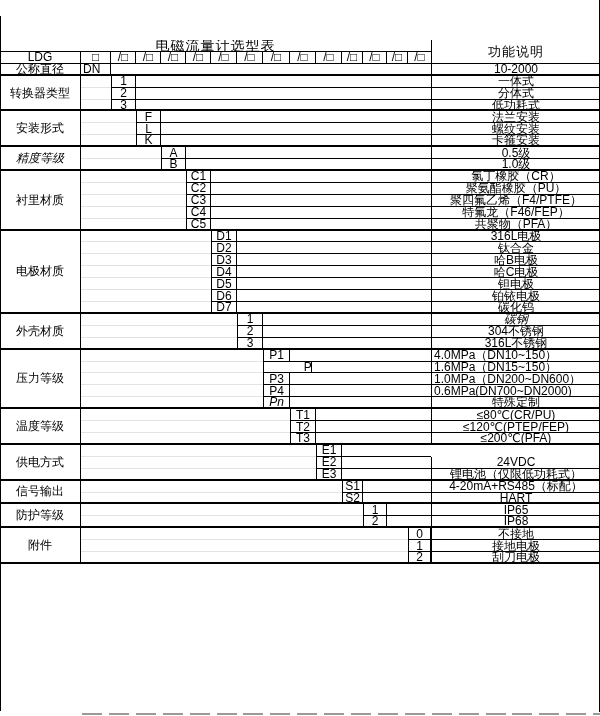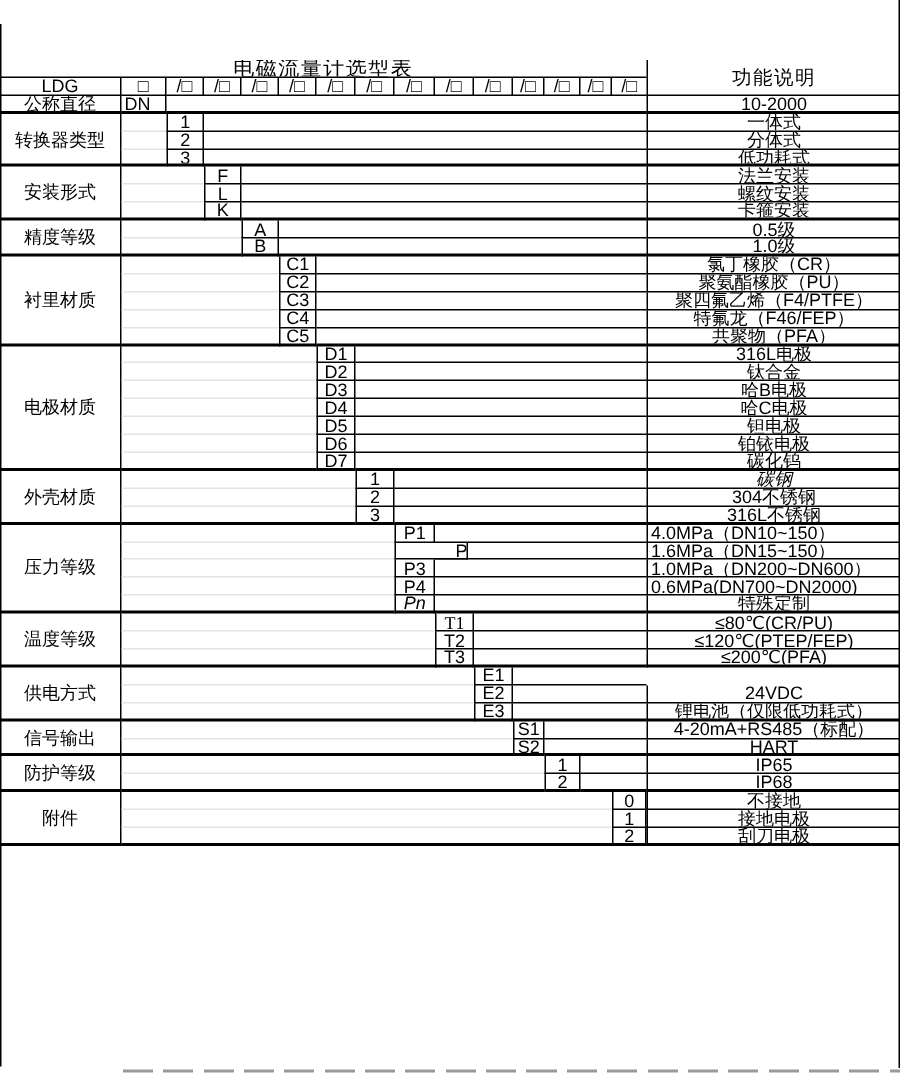--- a/index.html
+++ b/index.html
@@ -85,21 +85,21 @@
       <div class="cell rfill" style="grid-area: 7 / 5 / auto / 16;"></div>
       <div class="cell desc" style="grid-area: 7 / 16 / auto / 17;">法兰安装</div>
       <div class="cell lfill" style="grid-area: 8 / 2 / auto / 4;"></div>
       <div class="cell code" style="grid-area: 8 / 4 / auto / 5;">L</div>
       <div class="cell rfill" style="grid-area: 8 / 5 / auto / 16;"></div>
       <div class="cell desc" style="grid-area: 8 / 16 / auto / 17;">螺纹安装</div>
       <div class="cell lfill sep" style="grid-area: 9 / 2 / auto / 4;"></div>
       <div class="cell code sep" style="grid-area: 9 / 4 / auto / 5;">K</div>
       <div class="cell rfill sep" style="grid-area: 9 / 5 / auto / 16;"></div>
       <div class="cell desc sep" style="grid-area: 9 / 16 / auto / 17;">卡箍安装</div>
-      <div class="cell cat" style="grid-area: 10 / 1 / 12 / 2;">精度等级</div>
+      <div class="cell cat" style="grid-area: 10 / 1 / 12 / 2; font-style: italic;">精度等级</div>
       <div class="cell lfill" style="grid-area: 10 / 2 / auto / 5;"></div>
       <div class="cell code" style="grid-area: 10 / 5 / auto / 6;">A</div>
       <div class="cell rfill" style="grid-area: 10 / 6 / auto / 16;"></div>
       <div class="cell desc" style="grid-area: 10 / 16 / auto / 17;">0.5级</div>
       <div class="cell lfill sep" style="grid-area: 11 / 2 / auto / 5;"></div>
       <div class="cell code sep" style="grid-area: 11 / 5 / auto / 6;">B</div>
       <div class="cell rfill sep" style="grid-area: 11 / 6 / auto / 16;"></div>
       <div class="cell desc sep" style="grid-area: 11 / 16 / auto / 17;">1.0级</div>
       <div class="cell cat" style="grid-area: 12 / 1 / 17 / 2;">衬里材质</div>
       <div class="cell lfill" style="grid-area: 12 / 2 / auto / 6;"></div>
@@ -180,21 +180,21 @@
       <div class="cell lfill" style="grid-area: 30 / 2 / auto / 9;"></div>
       <div class="cell code" style="grid-area: 30 / 9 / auto / 10;">P4</div>
       <div class="cell rfill" style="grid-area: 30 / 10 / auto / 16;"></div>
       <div class="cell desc left" style="grid-area: 30 / 16 / auto / 17;">0.6MPa(DN700~DN2000)</div>
       <div class="cell lfill sep" style="grid-area: 31 / 2 / auto / 9;"></div>
       <div class="cell code sep" style="grid-area: 31 / 9 / auto / 10; font-style: italic;">Pn</div>
       <div class="cell rfill sep" style="grid-area: 31 / 10 / auto / 16;"></div>
       <div class="cell desc sep" style="grid-area: 31 / 16 / auto / 17;">特殊定制</div>
       <div class="cell cat" style="grid-area: 32 / 1 / 35 / 2;">温度等级</div>
       <div class="cell lfill" style="grid-area: 32 / 2 / auto / 10;"></div>
-      <div class="cell code" style="grid-area: 32 / 10 / auto / 11; font-family: Liberation Serif, serif;">T1</div>
+      <div class="cell code" style="grid-area: 32 / 10 / auto / 11;">T1</div>
       <div class="cell rfill" style="grid-area: 32 / 11 / auto / 16;"></div>
       <div class="cell desc" style="grid-area: 32 / 16 / auto / 17;">≤80℃(CR/PU)</div>
       <div class="cell lfill" style="grid-area: 33 / 2 / auto / 10;"></div>
       <div class="cell code" style="grid-area: 33 / 10 / auto / 11;">T2</div>
       <div class="cell rfill" style="grid-area: 33 / 11 / auto / 16;"></div>
       <div class="cell desc" style="grid-area: 33 / 16 / auto / 17;">≤120℃(PTEP/FEP)</div>
       <div class="cell lfill sep" style="grid-area: 34 / 2 / auto / 10;"></div>
       <div class="cell code sep" style="grid-area: 34 / 10 / auto / 11;">T3</div>
       <div class="cell rfill sep" style="grid-area: 34 / 11 / auto / 16;"></div>
       <div class="cell desc sep" style="grid-area: 34 / 16 / auto / 17;">≤200℃(PFA)</div>
@@ -203,21 +203,21 @@
       <div class="cell code" style="grid-area: 35 / 11 / auto / 12;">E1</div>
       <div class="cell rfill" style="grid-area: 35 / 12 / auto / 16;"></div>
       <div class="cell lfill" style="grid-area: 36 / 2 / auto / 11;"></div>
       <div class="cell code" style="grid-area: 36 / 11 / auto / 12;">E2</div>
       <div class="cell rfill" style="grid-area: 36 / 12 / auto / 16;"></div>
       <div class="cell desc" style="grid-area: 36 / 16 / auto / 17;">24VDC</div>
       <div class="cell lfill sep" style="grid-area: 37 / 2 / auto / 11;"></div>
       <div class="cell code sep" style="grid-area: 37 / 11 / auto / 12;">E3</div>
       <div class="cell rfill sep" style="grid-area: 37 / 12 / auto / 16;"></div>
       <div class="cell desc sep" style="grid-area: 37 / 16 / auto / 17;">锂电池（仅限低功耗式）</div>
-      <div class="cell cat" style="grid-area: 38 / 1 / 40 / 2;">信号输出</div>
+      <div class="cell cat" style="grid-area: 38 / 1 / 40 / 2; font-family: Liberation Mono, monospace;">信号输出</div>
       <div class="cell lfill" style="grid-area: 38 / 2 / auto / 12;"></div>
       <div class="cell code" style="grid-area: 38 / 12 / auto / 13;">S1</div>
       <div class="cell rfill" style="grid-area: 38 / 13 / auto / 16;"></div>
       <div class="cell desc" style="grid-area: 38 / 16 / auto / 17;">4-20mA+RS485（标配）</div>
       <div class="cell lfill sep" style="grid-area: 39 / 2 / auto / 12;"></div>
       <div class="cell code sep" style="grid-area: 39 / 12 / auto / 13;">S2</div>
       <div class="cell rfill sep" style="grid-area: 39 / 13 / auto / 16;"></div>
       <div class="cell desc sep" style="grid-area: 39 / 16 / auto / 17;">HART</div>
       <div class="cell cat" style="grid-area: 40 / 1 / 42 / 2;">防护等级</div>
       <div class="cell lfill" style="grid-area: 40 / 2 / auto / 13;"></div>

